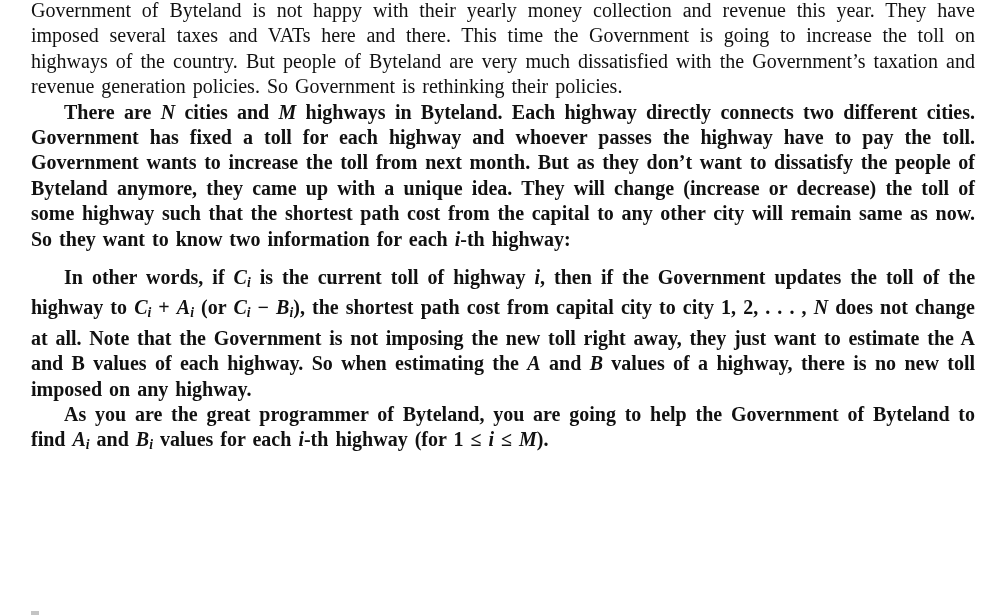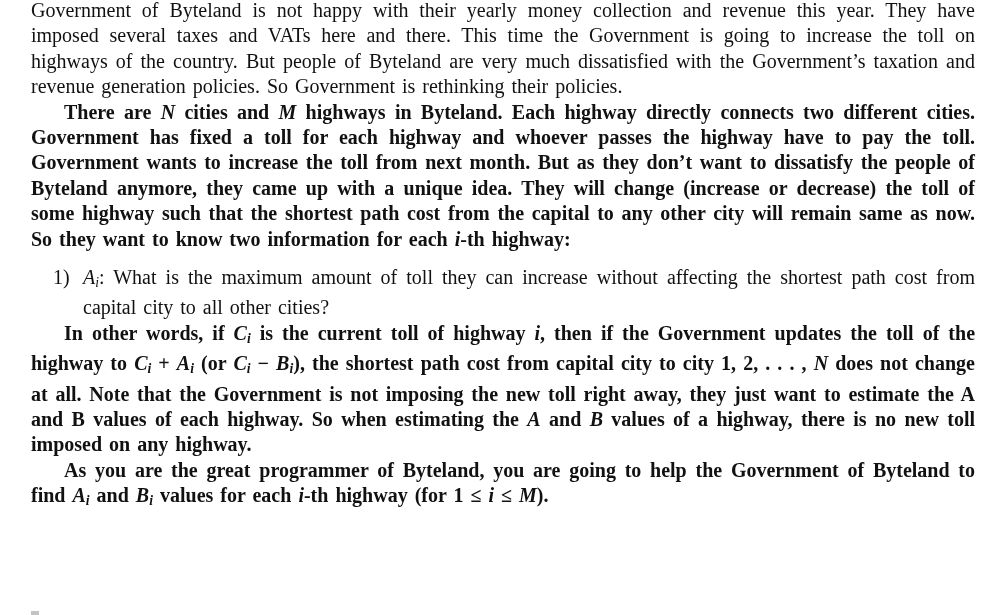--- a/index.html
+++ b/index.html
@@ -73,23 +73,20 @@
 </head>
 <body>
 
 <div class="doc">
 
   <p class="para"><span>Government of Byteland is not happy with their yearly money collection and revenue this year. They have imposed several taxes and VATs here and there. This time the Government is going to increase the toll on highways of the country. But people of Byteland are very much dissatisfied with the Government’s taxation and revenue generation policies. So Government is rethinking their policies.</span></p>
 
   <p class="para indent"><span>There are </span><span class="seg-math">N</span><span> cities and </span><span class="seg-math">M</span><span> highways in Byteland. Each highway directly connects two different cities. Government has fixed a toll for each highway and whoever passes the highway have to pay the toll. Government wants to increase the toll from next month. But as they don’t want to dissatisfy the people of Byteland anymore, they came up with a unique idea. They will change (increase or decrease) the toll of some highway such that the shortest path cost from the capital to any other city will remain same as now. So they want to know two information for each </span><span class="seg-math">i</span><span>-th highway:</span></p>
 
   <div class="problem-list">
-    <div class="list-item">
-      <span class="num">1)</span><span><span class="seg-math">A</span><span class="seg-msub">i</span><span>: What is the maximum amount of toll they can increase without affecting the shortest path cost from capital city to all other cities?</span></span>
-    </div>
   </div>
 
   <p class="para indent after-list"><span>In other words, if </span><span class="seg-math">C</span><span class="seg-msub">i</span><span> is the current toll of highway </span><span class="seg-math">i</span><span>, then if the Government updates the toll of the highway to </span><span class="seg-math">C</span><span class="seg-msub">i</span><span> + </span><span class="seg-math">A</span><span class="seg-msub">i</span><span> (or </span><span class="seg-math">C</span><span class="seg-msub">i</span><span> − </span><span class="seg-math">B</span><span class="seg-msub">i</span><span>), the shortest path cost from capital city to city 1, 2, . . . , </span><span class="seg-math">N</span><span> does not change at all. Note that the Government is not imposing the new toll right away, they just want to estimate the A and B values of each highway. So when estimating the </span><span class="seg-math">A</span><span> and </span><span class="seg-math">B</span><span> values of a highway, there is no new toll imposed on any highway.</span></p>
 
   <p class="para indent"><span>As you are the great programmer of Byteland, you are going to help the Government of Byteland to find </span><span class="seg-math">A</span><span class="seg-msub">i</span><span> and </span><span class="seg-math">B</span><span class="seg-msub">i</span><span> values for each </span><span class="seg-math">i</span><span>-th highway (for 1 ≤ </span><span class="seg-math">i</span><span> ≤ </span><span class="seg-math">M</span><span>).</span></p>
 
 </div>
 
 <div class="cutoff-fragment"></div>
 

